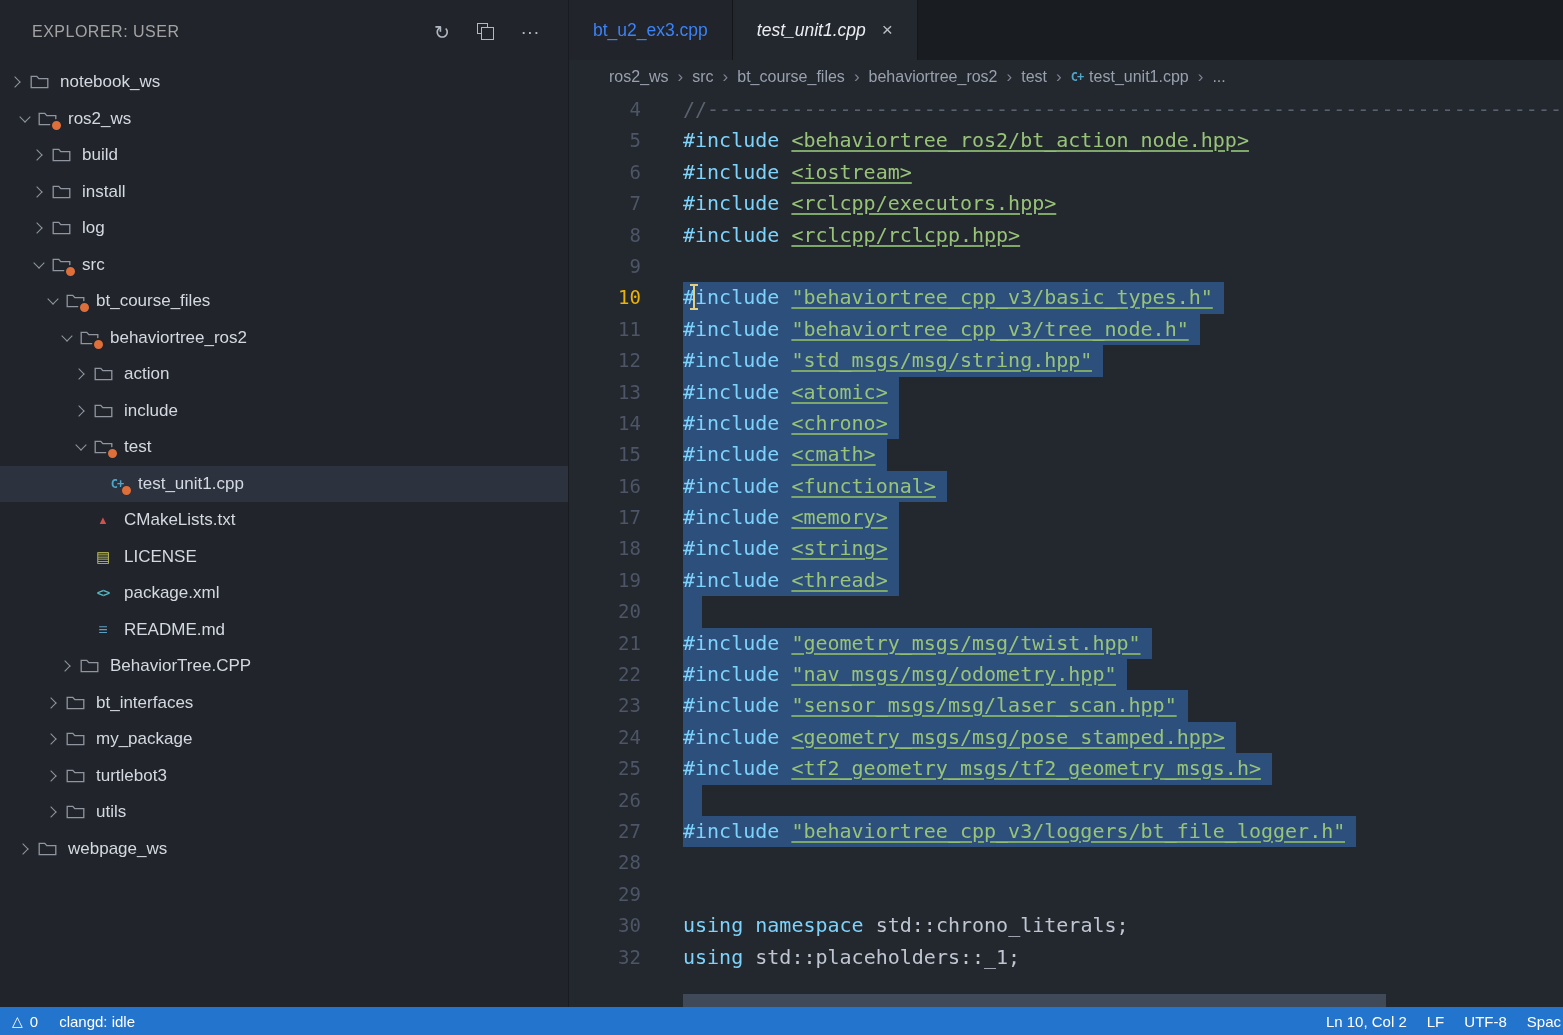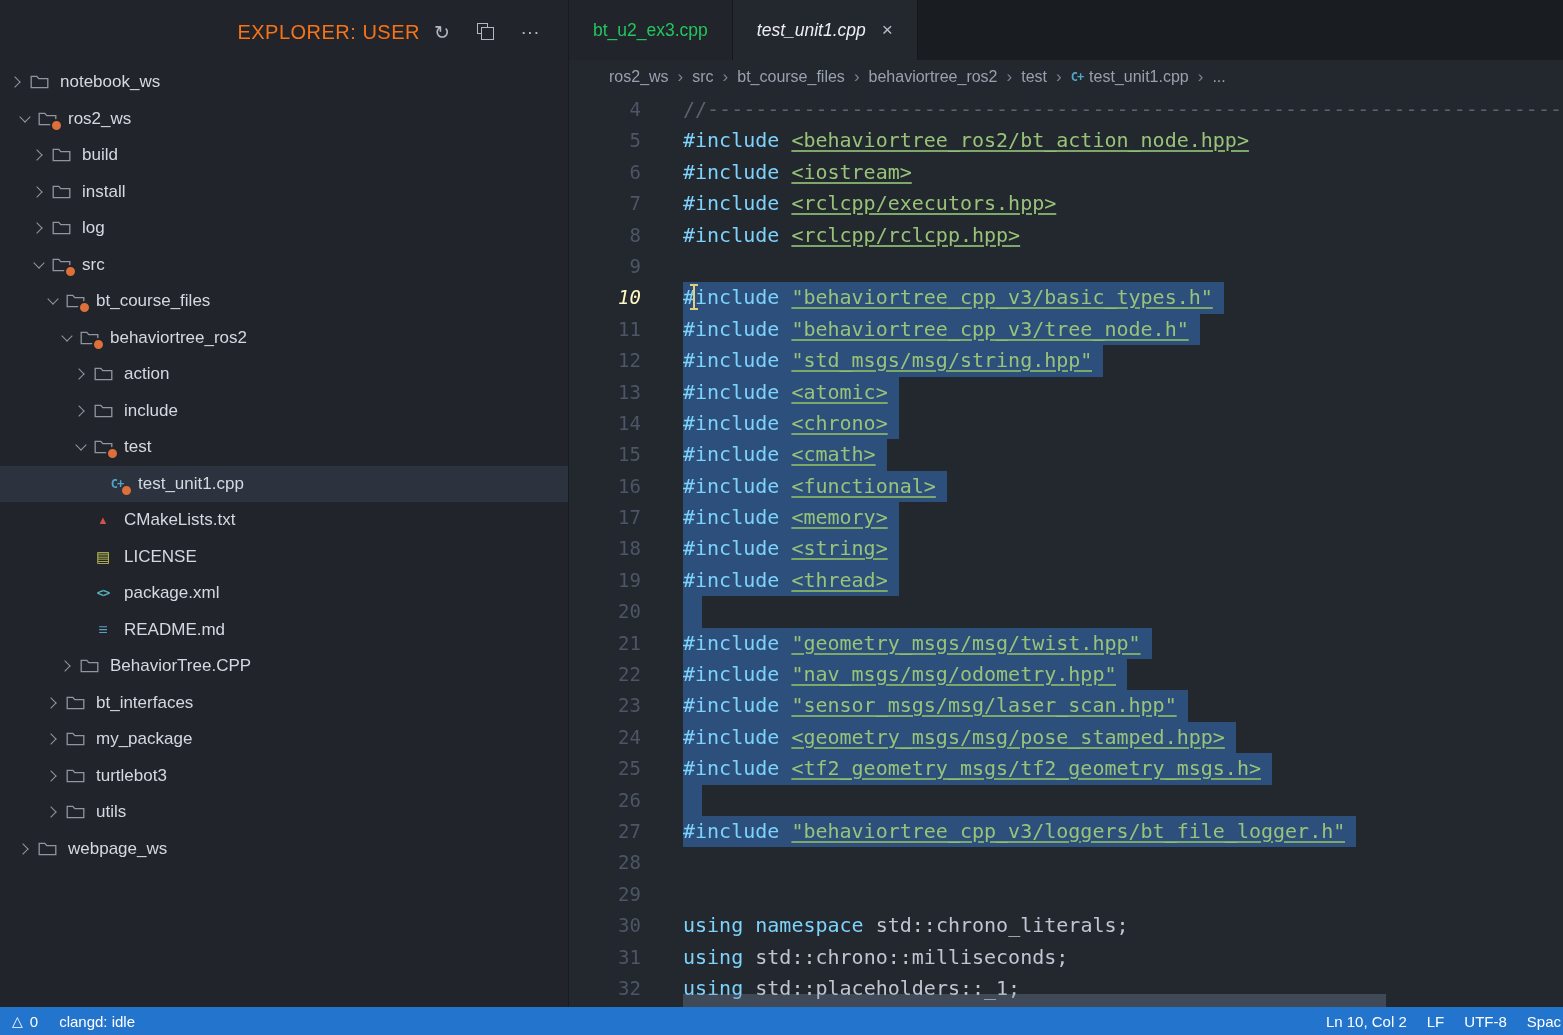--- a/index.html
+++ b/index.html
@@ -8,21 +8,21 @@
     background: #1b1e24;
     font-family: "Liberation Sans", sans-serif;
   }
 
   
   #sidebar {
     position: absolute; left: 0; top: 0; width: 568px; height: 1007px;
     background: #21252b; overflow: hidden; z-index: 2;
   }
   .sb-header { height: 64px; display: flex; align-items: center; padding: 0 16px 0 32px; }
-  .sb-title { flex: 1; font-size: 20px; color: #f97316; letter-spacing: .5px; text-align: right; }
+  .sb-title { flex: 1; font-size: 16px; color: #a3a3a3; letter-spacing: .5px; }
   .sb-act { width: 44px; text-align: center; font-size: 19px; color: #b2b8c2; cursor: pointer; }
   .ico-collapse { position: relative; width: 44px; height: 20px; }
   .ico-collapse i { position: absolute; left: 50%; top: 1px; margin-left: -9px; width: 11px; height: 11px; border: 1.5px solid #b2b8c2; display: block; }
   .ico-collapse i::after { content: ""; position: absolute; left: 3px; top: 3px; width: 11px; height: 11px; border: 1.5px solid #b2b8c2; background: #21252b; }
 
   .row { position: relative; height: 36.5px; display: flex; align-items: center; cursor: pointer; white-space: nowrap; }
   .row.selected { background: #2d333e; }
   .chev { width: 21px; flex: none; display: flex; justify-content: center; align-items: center; }
   .chev i { width: 8px; height: 8px; border-right: 1.7px solid #9096a1; border-bottom: 1.7px solid #9096a1; display: block; }
   .chev.right i { transform: rotate(-45deg); margin-left: -3px; }
@@ -35,34 +35,34 @@
 
   .ic-cpp { color: #4fa6c9; font-weight: bold; font-size: 12px; font-family: "DejaVu Sans Mono", monospace; letter-spacing: -1px; }
   .ic-cmake { color: #d0514e; font-size: 11px; }
   .ic-license { color: #c9c959; font-size: 15px; }
   .ic-xml { color: #56b6c2; font-weight: bold; font-size: 12px; letter-spacing: -1px; font-family: "DejaVu Sans Mono", monospace; }
   .ic-md { color: #5b9fc4; font-size: 16px; font-weight: bold; }
 
   
   #editor { position: absolute; left: 568px; top: 0; right: 0; height: 1007px; background: #23272e; border-left: 1px solid #181b20; overflow: hidden; }
   #tabstrip { height: 60px; background: #191c21; display: flex; align-items: stretch; }
-  .tab { display: flex; align-items: center; padding: 0 24px; font-size: 17.5px; background: #21252b; color: #22c55e; border-right: 1px solid #14161a; cursor: pointer; }
+  .tab { display: flex; align-items: center; padding: 0 24px; font-size: 17.5px; background: #21252b; color: #3b82f6; border-right: 1px solid #14161a; cursor: pointer; }
   .tab.active { background: #23272e; color: #eceef2; }
   .tab.active .tab-label { font-style: italic; }
   .tab-close { margin-left: 16px; font-size: 19px; color: #b9bec7; cursor: pointer; }
 
   #breadcrumb { height: 34px; display: flex; align-items: center; padding-left: 40px; font-size: 16px; color: #99a0ae; }
   .crumb { display: flex; align-items: center; cursor: pointer; }
   .crumb .ic-cpp { margin-right: 6px; }
   .crumb-sep { margin: 0 9px; color: #7d8492; font-size: 17px; }
 
   #codearea { position: absolute; top: 94px; left: 0; right: 0; bottom: 0; overflow: hidden; }
   .line { height: 31.4px; display: flex; }
   .lnum { width: 72px; flex: none; text-align: right; font-family: "DejaVu Sans Mono", monospace; font-size: 19px; color: #4d5566; line-height: 31.4px; }
-  .lnum.cur { color: #fef9c3; font-style: italic; }
+  .lnum.cur { color: #eab308; }
   .lcode { margin-left: 42px; font-family: "DejaVu Sans Mono", monospace; font-size: 20px; line-height: 31.4px; white-space: pre; color: #bfc6d1; }
   .lcode span { display: inline-block; height: 31.4px; line-height: 31.4px; vertical-align: top; }
   .tk-kw { color: #7dd3fc; }
   .tk-inc { color: #98c379; text-decoration: underline; text-decoration-color: #7ea86a; text-underline-offset: 3px; }
   .tk-pl { color: #bfc6d1; }
   .tk-cm { color: #5a626e; }
   .line.sel .lcode span { background: #2d4f7c; }
   .line.sel .tail { width: 11px; background: #2d4f7c; }
   .line.sel.empty .tail { width: 19px; }
 
@@ -461,24 +461,20 @@
           <div class="line sel">
             <span class="lnum">28</span>
           </div>
           <div class="line empty">
             <span class="lnum">29</span>
             <span class="lcode"></span>
           </div>
           <div class="line">
             <span class="lnum">30</span>
             <span class="lcode"><span class="tk-kw">using</span><span class="tk-pl"> </span><span class="tk-kw">namespace</span><span class="tk-pl"> std::chrono_literals;</span></span>
-          </div>
-          <div class="line">
-            <span class="lnum">31</span>
-            <span class="lcode"><span class="tk-kw">using</span><span class="tk-pl"> std::chrono::milliseconds;</span></span>
           </div>
           <div class="line">
             <span class="lnum">32</span>
             <span class="lcode"><span class="tk-kw">using</span><span class="tk-pl"> std::placeholders::_1;</span></span>
           </div>
         </div>
       <div class="ibeam"></div>
       <div class="hscroll"></div>
     </div>
   </main>

